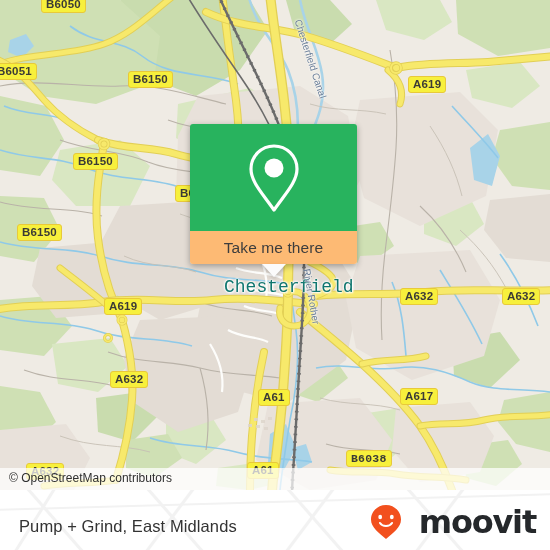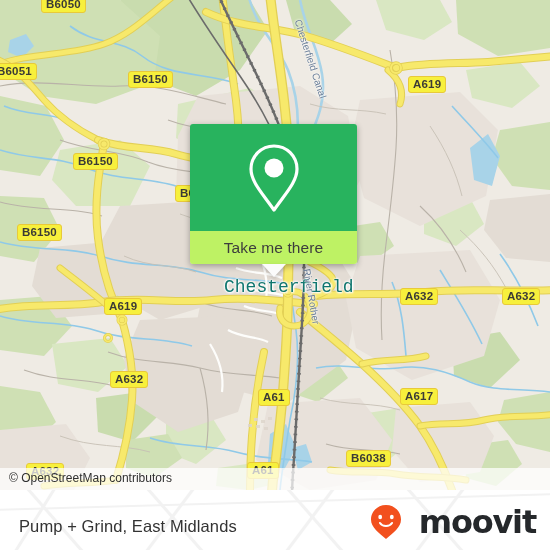--- a/index.html
+++ b/index.html
@@ -79,21 +79,21 @@
   }
   #popup-green {
     background: #28b35e;
     height: 107px;
     border-radius: 3px 3px 0 0;
     display: flex;
     align-items: center;
     justify-content: center;
   }
   #popup-white {
-    background: #bef264;
+    background: #fdba74;
     height: 33px;
     border-radius: 0 0 3px 3px;
     display: flex;
     align-items: center;
     justify-content: center;
     position: relative;
   }
   #popup-label {
     color: #3d3d3d;
     font-size: 15.5px;
@@ -397,21 +397,21 @@
     <div class="shield" style="left:175px; top:185px;">B6150</div>
     <div class="shield" style="left:408px; top:76px;">A619</div>
     <div class="shield" style="left:104px; top:298px;">A619</div>
     <div class="shield" style="left:400px; top:288px;">A632</div>
     <div class="shield" style="left:502px; top:288px;">A632</div>
     <div class="shield" style="left:110px; top:371px;">A632</div>
     <div class="shield" style="left:26px;  top:463px;">A632</div>
     <div class="shield" style="left:400px; top:388px;">A617</div>
     <div class="shield" style="left:258px; top:389px;">A61</div>
     <div class="shield" style="left:247px; top:462px;">A61</div>
-    <div class="shield" style="left:346px; top:450px;">B6038</div>
+    <div class="shield" style="left:346px; top:450px;font-family:Liberation Mono, monospace;">B6038</div>
 
     <div id="popup">
       <div id="popup-green">
         <svg width="58" height="72" viewBox="0 0 58 72">
           <path d="M29 4 C16.3 4 6 14.3 6 27 C6 40 18 52 29 68 C40 52 52 40 52 27 C52 14.3 41.7 4 29 4 Z" fill="none" stroke="#ffffff" stroke-width="3.2" stroke-linejoin="round"></path>
           <circle cx="29" cy="26" r="9.5" fill="#ffffff"></circle>
         </svg>
       </div>
       <div id="popup-white">
         <span id="popup-label">Take me there</span>

